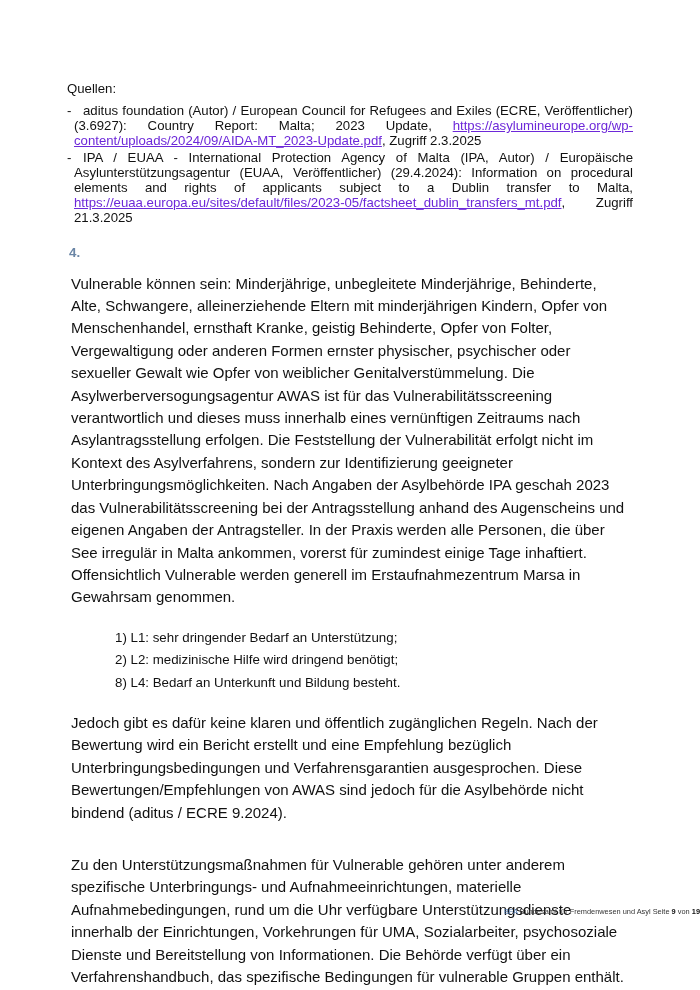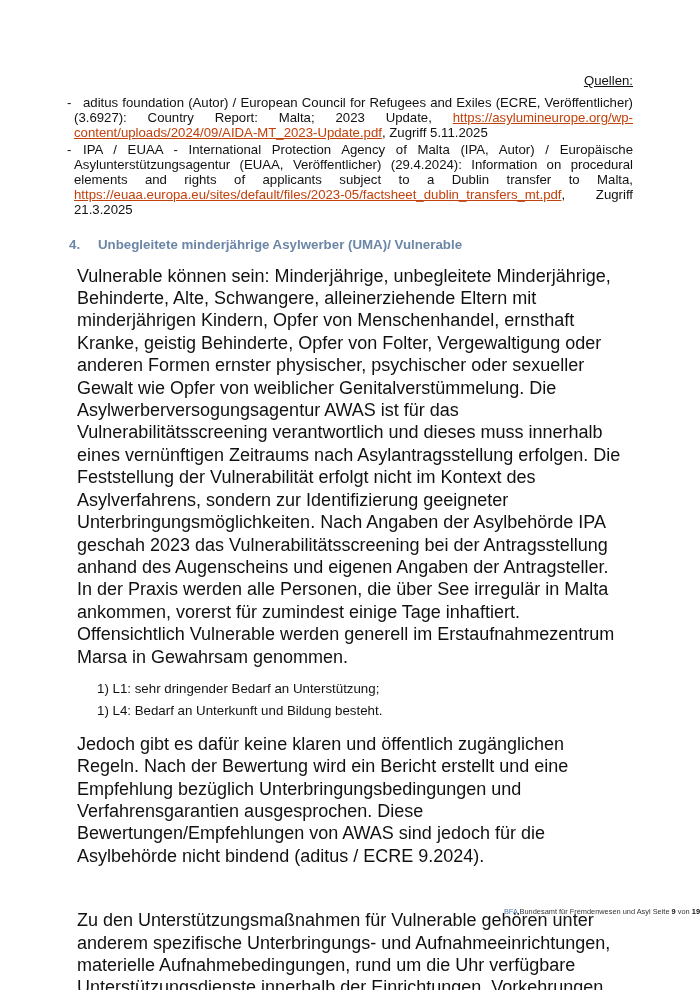--- a/index.html
+++ b/index.html
@@ -16,68 +16,66 @@
       color: #111111;
     }
     .page {
       position: absolute;
       left: 67px;
       top: 64px;
       width: 566px;
     }
     .sources-title {
       font-size: 13.2px;
-      text-decoration: underline;
       line-height: 17px;
-      margin: 8px 0 6px 0;
-      text-align: right;
+      margin: 16px 0 6px 0;
     }
     .source-item {
       font-size: 13.2px;
       line-height: 15.2px;
       text-align: justify;
       text-align-last: left;
       padding-left: 7px;
       position: relative;
       margin: 0 0 1px 0;
     }
     .source-item .dash {
       position: absolute;
       left: 0;
       top: 0;
     }
     .source-item .body {
       display: block;
     }
     .source-item a {
-      color: #c2410c;
+      color: #6d28d9;
       text-decoration: underline;
     }
     .heading {
       font-size: 13.3px;
       font-weight: bold;
       color: #6b86a6;
       margin: 18px 0 12px 0;
       line-height: 17px;
       display: flex;
     }
     .heading .num {
       width: 29px;
       padding-left: 2px;
     }
     .para {
-      font-size: 18px;
+      font-size: 15px;
       line-height: 22.4px;
-      margin: 10px;
+      margin: 4px;
     }
     .para-gap {
       height: 22px;
     }
     .levels {
-      margin: 0;
+      margin: 18px;
       padding: 0;
       list-style: none;
     }
     .levels li {
       font-size: 13.3px;
       line-height: 22.4px;
       padding-left: 30px;
     }
     .footer {
       position: absolute;
@@ -100,43 +98,43 @@
 <body>
 
 <div class="page">
 
   <div class="sources-title">Quellen:</div>
 
   <div class="source-item">
     <span class="dash">-</span>
     <span class="body">
       <span style="padding-left:9px">aditus foundation (Autor) / European Council for Refugees and Exiles (ECRE, Veröffentlicher) (3.6927): Country Report: Malta; 2023 Update,</span>
-      <a href="#">https://asylumineurope.org/wp-content/uploads/2024/09/AIDA-MT_2023-Update.pdf</a><span>, Zugriff 5.11.2025</span>
+      <a href="#">https://asylumineurope.org/wp-content/uploads/2024/09/AIDA-MT_2023-Update.pdf</a><span>, Zugriff 2.3.2025</span>
     </span>
   </div>
 
   <div class="source-item">
     <span class="dash">-</span>
     <span class="body">
       <span style="padding-left:9px">IPA / EUAA - International Protection Agency of Malta (IPA, Autor) / Europäische Asylunterstützungsagentur (EUAA, Veröffentlicher) (29.4.2024): Information on procedural elements and rights of applicants subject to a Dublin transfer to Malta,</span>
       <a href="#">https://euaa.europa.eu/sites/default/files/2023-05/factsheet_dublin_transfers_mt.pdf</a><span>, Zugriff 21.3.2025</span>
     </span>
   </div>
 
   <div class="heading">
     <span class="num">4.</span>
-    <span>Unbegleitete minderjährige Asylwerber (UMA)/ Vulnerable</span>
   </div>
 
   <p class="para">Vulnerable können sein: Minderjährige, unbegleitete Minderjährige, Behinderte, Alte, Schwangere, alleinerziehende Eltern mit minderjährigen Kindern, Opfer von Menschenhandel, ernsthaft Kranke, geistig Behinderte, Opfer von Folter, Vergewaltigung oder anderen Formen ernster physischer, psychischer oder sexueller Gewalt wie Opfer von weiblicher Genitalverstümmelung. Die Asylwerberversogungsagentur AWAS ist für das Vulnerabilitätsscreening verantwortlich und dieses muss innerhalb eines vernünftigen Zeitraums nach Asylantragsstellung erfolgen. Die Feststellung der Vulnerabilität erfolgt nicht im Kontext des Asylverfahrens, sondern zur Identifizierung geeigneter Unterbringungsmöglichkeiten. Nach Angaben der Asylbehörde IPA geschah 2023 das Vulnerabilitätsscreening bei der Antragsstellung anhand des Augenscheins und eigenen Angaben der Antragsteller. In der Praxis werden alle Personen, die über See irregulär in Malta ankommen, vorerst für zumindest einige Tage inhaftiert. Offensichtlich Vulnerable werden generell im Erstaufnahmezentrum Marsa in Gewahrsam genommen.</p>
 
 
   <ul class="levels">
     <li>1) L1: sehr dringender Bedarf an Unterstützung;</li>
-    <li>1) L4: Bedarf an Unterkunft und Bildung besteht.</li>
+    <li>2) L2: medizinische Hilfe wird dringend benötigt;</li>
+    <li>8) L4: Bedarf an Unterkunft und Bildung besteht.</li>
   </ul>
 
   <p class="para">Jedoch gibt es dafür keine klaren und öffentlich zugänglichen Regeln. Nach der Bewertung wird ein Bericht erstellt und eine Empfehlung bezüglich Unterbringungsbedingungen und Verfahrensgarantien ausgesprochen. Diese Bewertungen/Empfehlungen von AWAS sind jedoch für die Asylbehörde nicht bindend (aditus / ECRE 9.2024).</p>
 
   <div class="para-gap"></div>
 
   <p class="para">Zu den Unterstützungsmaßnahmen für Vulnerable gehören unter anderem spezifische Unterbringungs- und Aufnahmeeinrichtungen, materielle Aufnahmebedingungen, rund um die Uhr verfügbare Unterstützungsdienste innerhalb der Einrichtungen, Vorkehrungen für UMA, Sozialarbeiter, psychosoziale Dienste und Bereitstellung von Informationen. Die Behörde verfügt über ein Verfahrenshandbuch, das spezifische Bedingungen für vulnerable Gruppen enthält. Die Mitarbeiter sind für die Betreuung bestimmter Personengruppen geschult (IPA / EUAA 29.5.2024).</p>
 
 </div>
 

